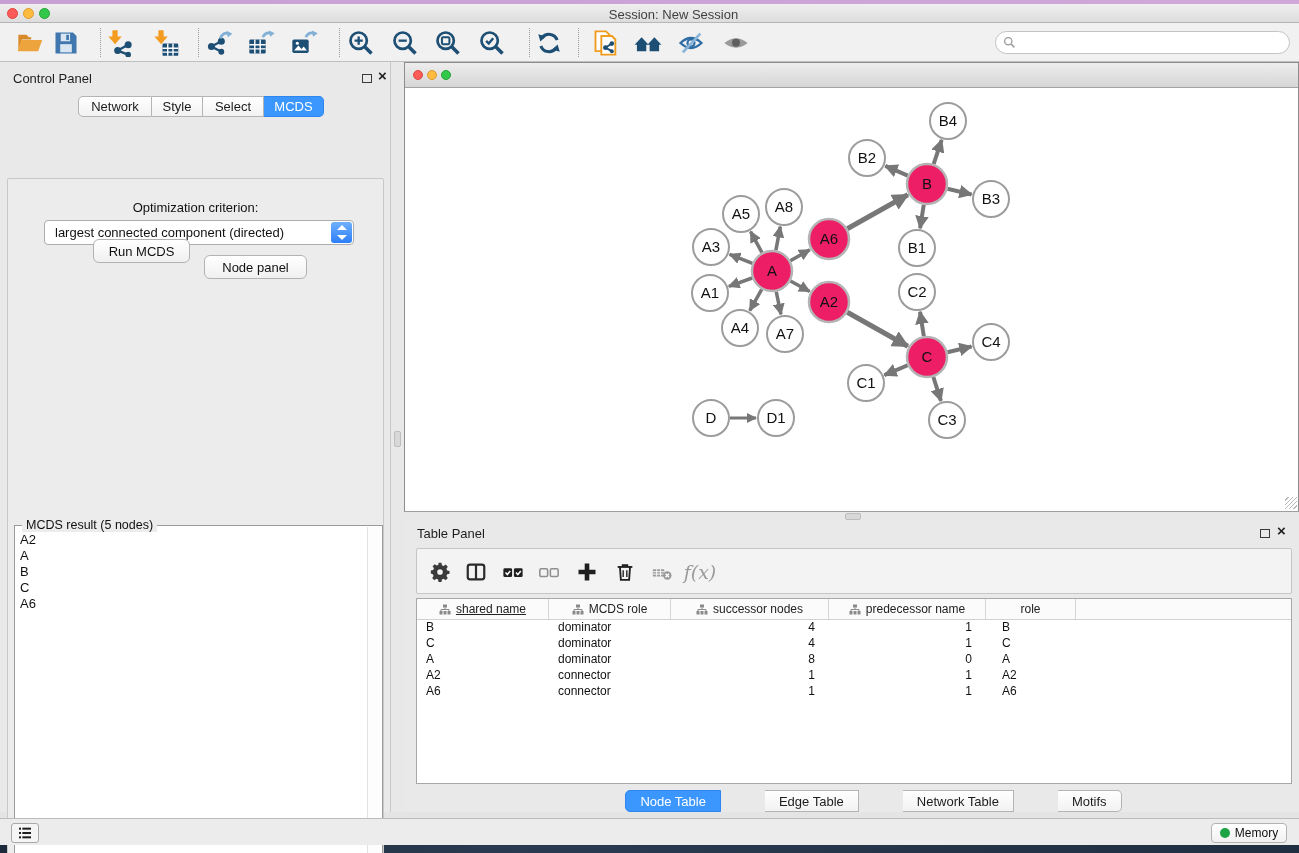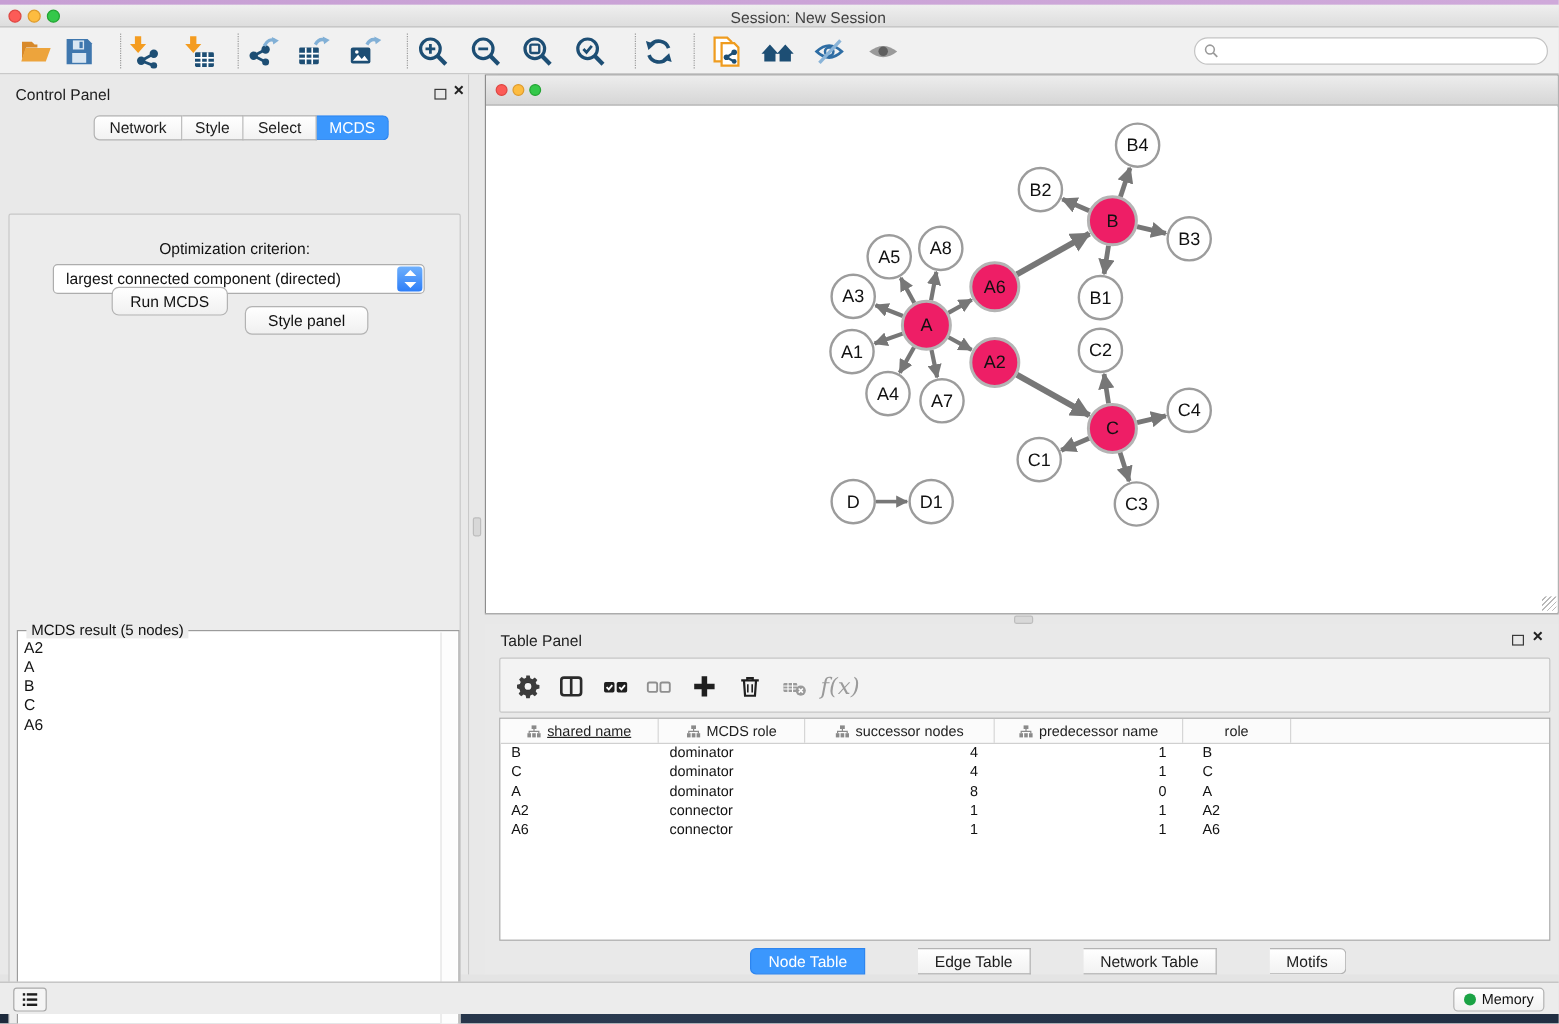--- a/index.html
+++ b/index.html
@@ -265,21 +265,21 @@
   <div id="cp-content">
     <div id="criterion-select">
       <span>largest connected component (directed)</span>
       <div id="criterion-stepper">
           <div class="chev up"></div>
           <div class="chev dn"></div>
         </div>
     </div>
     <div id="opt-label">Optimization criterion:</div>
     <div class="mac-btn" style="left:85px; top:60px; width:97px">Run MCDS</div>
-    <div class="mac-btn" style="left:196px; top:76px; width:103px">Style panel</div>
+    <div class="mac-btn" style="left:196px; top:76px; width:103px">Node panel</div>
     <div id="result-box">
       <div id="result-title">MCDS result (5 nodes)</div>
       <div id="result-list">
           <div>A2</div>
           <div>A</div>
           <div>B</div>
           <div>C</div>
           <div>A6</div>
         </div>
       <div id="result-scroll"></div>

